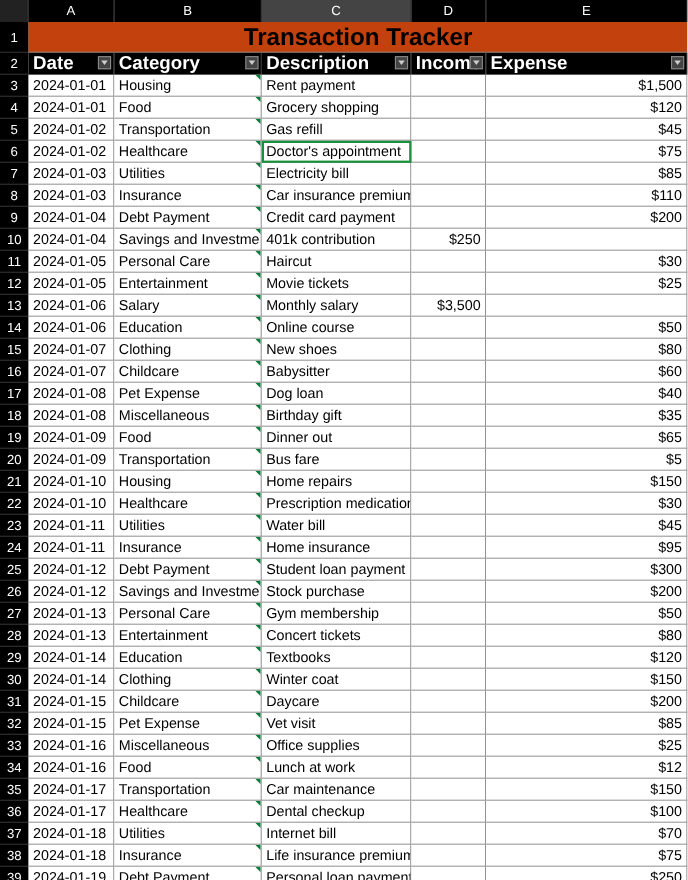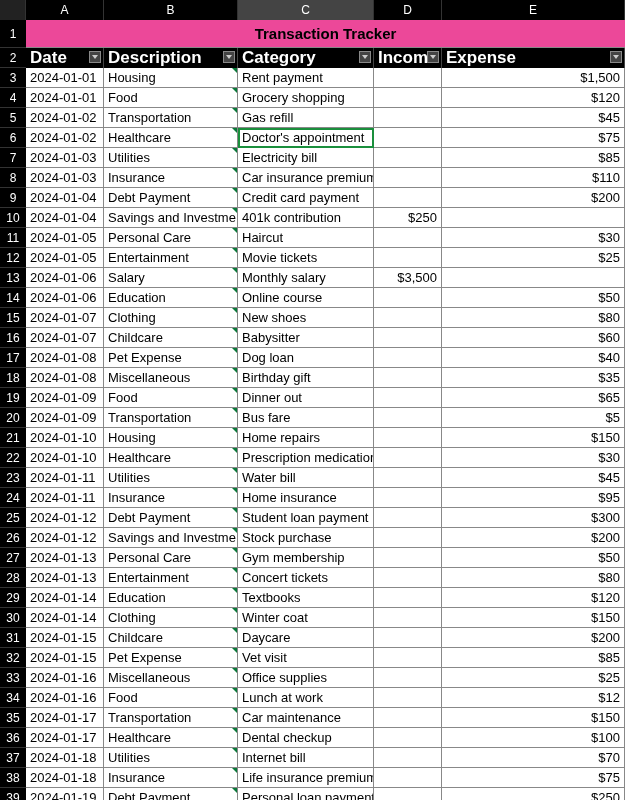--- a/index.html
+++ b/index.html
@@ -37,26 +37,26 @@
     font-size: 12px;
     text-align: center;
     height: 20px;
     line-height: 20px;
     border-bottom: 1px solid #333;
   }
   .row-header.tall { height: 28px; line-height: 28px; }
   .title-cell {
     grid-column: 2 / 7;
     height: 28px;
-    font-size: 15px;
+    font-size: 22px;
     font-weight: bold;
     text-align: center;
     line-height: 28px;
     border-bottom: 1px solid #888;
-    background: #ec4899;
+    background: #c2410c;
   }
   .table-header {
     background: #000;
     color: #fff;
     font-weight: bold;
     font-size: 17px;
     height: 20px;
     line-height: 20px;
     padding-left: 4px;
     border-right: 1px solid #444;
@@ -116,22 +116,22 @@
     <div class="corner col-header"></div>
     <div class="col-header">A</div>
     <div class="col-header">B</div>
     <div class="col-header selected">C</div>
     <div class="col-header">D</div>
     <div class="col-header">E</div>
     <div class="row-header tall">1</div>
     <div class="title-cell">Transaction Tracker</div>
     <div class="row-header">2</div>
     <div class="table-header">Date<span class="filter-arrow"></span></div>
+    <div class="table-header">Category<span class="filter-arrow"></span></div>
     <div class="table-header">Description<span class="filter-arrow"></span></div>
-    <div class="table-header">Category<span class="filter-arrow"></span></div>
     <div class="table-header">Income<span class="filter-arrow"></span></div>
     <div class="table-header">Expense<span class="filter-arrow"></span></div>
     <div class="row-header">3</div>
     <div class="cell">2024-01-01</div>
     <div class="cell">Housing<span class="tri"></span></div>
     <div class="cell">Rent payment</div>
     <div class="cell num"></div>
     <div class="cell num">$1,500</div>
     <div class="row-header">4</div>
     <div class="cell">2024-01-01</div>

